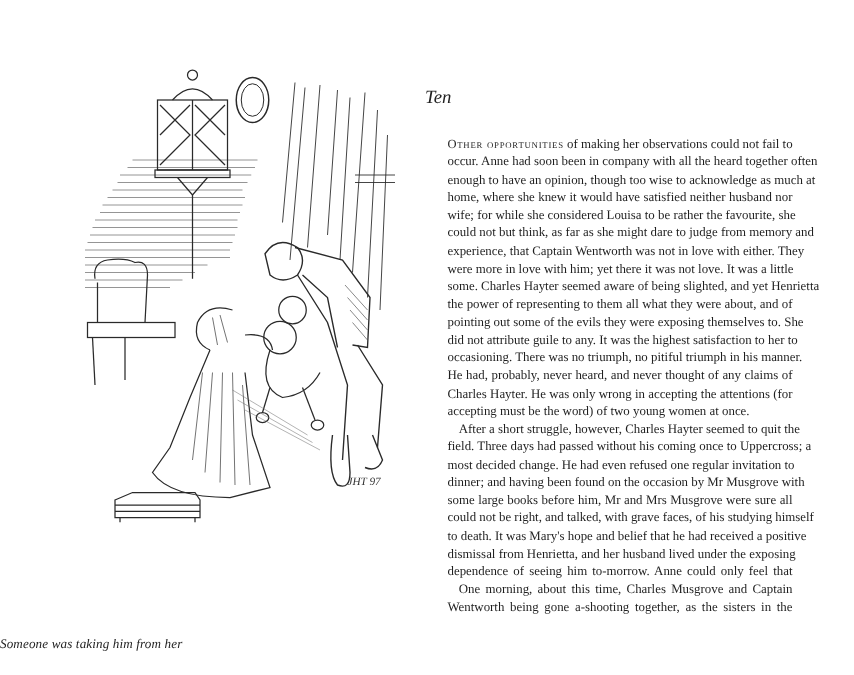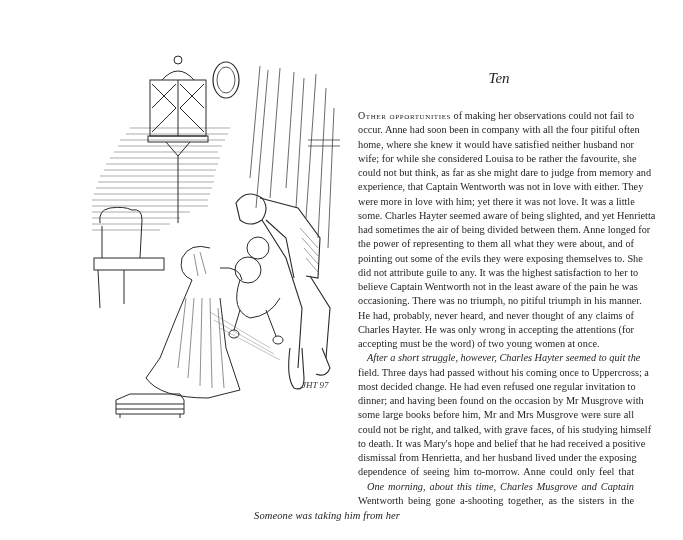--- a/index.html
+++ b/index.html
@@ -1,31 +1,31 @@
 <!DOCTYPE html>
 <html><head>
 <meta charset="utf-8">
 <style>
   html, body { margin: 0; padding: 0; background: #ffffff; }
   body { width: 683px; height: 540px; position: relative; overflow: hidden; font-family: "Liberation Serif", "DejaVu Serif", serif; color: #1a1a1a; }
   .page { position: absolute; top: 0; height: 540px; }
-  .page-left { left: 0; width: 340px; margin-left: 24px; }
+  .page-left { left: 0; width: 340px; }
   .page-right { left: 340px; width: 343px; }
 
   .illustration { position: absolute; left: 66px; top: 48px; width: 250px; height: 370px; }
   .illustration svg { width: 100%; height: 100%; display: block; }
 
-  .caption { position: absolute; left: 0; width: 376px; top: 510px; text-align: right; font-style: italic; font-size: 10.5px; letter-spacing: 0.1px; color: #222; }
+  .caption { position: absolute; left: 0; width: 376px; top: 510px; text-align: left; font-style: italic; font-size: 10.5px; letter-spacing: 0.1px; color: #222; }
 
-  .chapter-title { position: absolute; left: 0; width: 318px; top: 70px; text-align: center; font-style: italic; font-size: 15px; color: #222; }
+  .chapter-title { position: absolute; left: 0; width: 318px; top: 70px; text-align: left; font-style: italic; font-size: 15px; color: #222; }
 
   .text-block { position: absolute; left: 18px; top: 109px; width: 276px; font-size: 10.3px; line-height: 14.25px; text-align: justify; color: #1f1f1f; }
   .text-block .line { display: block; white-space: nowrap; text-align-last: justify; text-align: justify; height: 14.25px; overflow: visible; }
   .text-block .line.last { text-align-last: left; }
-  .text-block .line.indent { padding-left: 9px; font-style: italic; }
+  .text-block .line.indent { padding-left: 9px; }
   .smallcaps { font-variant: small-caps; letter-spacing: 0.6px; font-size: 10px; }
 </style>
 </head>
 <body>
 
 <div class="page page-left">
   <div class="illustration">
     <svg viewBox="0 0 250 370" xmlns="http://www.w3.org/2000/svg" fill="none" stroke="#2a2a2a" stroke-width="0.8">
 
       <g stroke="#555" stroke-width="0.5">
@@ -144,32 +144,31 @@
   </div>
   <div class="caption">Someone was taking him from her</div>
 </div>
 
 <div class="page page-right">
   <div class="chapter-title">Ten</div>
 
   <div class="text-block">
 
     <span class="line"><span class="smallcaps">Other opportunities</span><span> of making her observations could not fail to</span></span>
-    <span class="line">occur. Anne had soon been in company with all the four pitiful often</span>
+    <span class="line">occur. Anne had soon been in company with all the heard together often</span>
+    <span class="line">enough to have an opinion, though too wise to acknowledge as much at</span>
     <span class="line">home, where she knew it would have satisfied neither husband nor</span>
     <span class="line">wife; for while she considered Louisa to be rather the favourite, she</span>
     <span class="line">could not but think, as far as she might dare to judge from memory and</span>
     <span class="line">experience, that Captain Wentworth was not in love with either. They</span>
     <span class="line">were more in love with him; yet there it was not love. It was a little</span>
     <span class="line">some. Charles Hayter seemed aware of being slighted, and yet Henrietta</span>
-    <span class="line">had sometimes the air of being divided between them. Anne longed for</span>
     <span class="line">the power of representing to them all what they were about, and of</span>
     <span class="line">pointing out some of the evils they were exposing themselves to. She</span>
     <span class="line">did not attribute guile to any. It was the highest satisfaction to her to</span>
-    <span class="line">believe Captain Wentworth not in the least aware of the pain he was</span>
     <span class="line">occasioning. There was no triumph, no pitiful triumph in his manner.</span>
     <span class="line">He had, probably, never heard, and never thought of any claims of</span>
     <span class="line">Charles Hayter. He was only wrong in accepting the attentions (for</span>
     <span class="line last">accepting must be the word) of two young women at once.</span>
 
     <span class="line indent">After a short struggle, however, Charles Hayter seemed to quit the</span>
     <span class="line">field. Three days had passed without his coming once to Uppercross; a</span>
     <span class="line">most decided change. He had even refused one regular invitation to</span>
     <span class="line">dinner; and having been found on the occasion by Mr Musgrove with</span>
     <span class="line">some large books before him, Mr and Mrs Musgrove were sure all</span>

